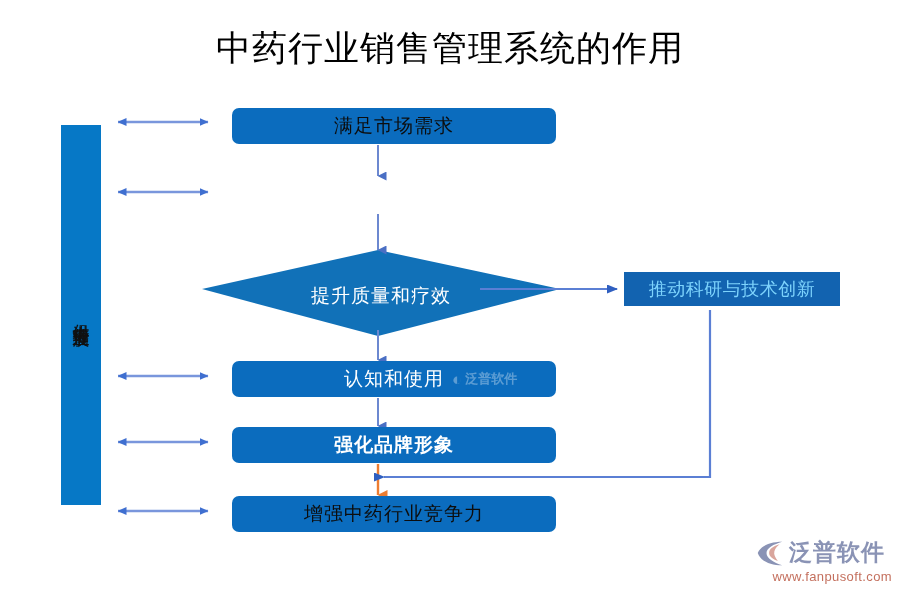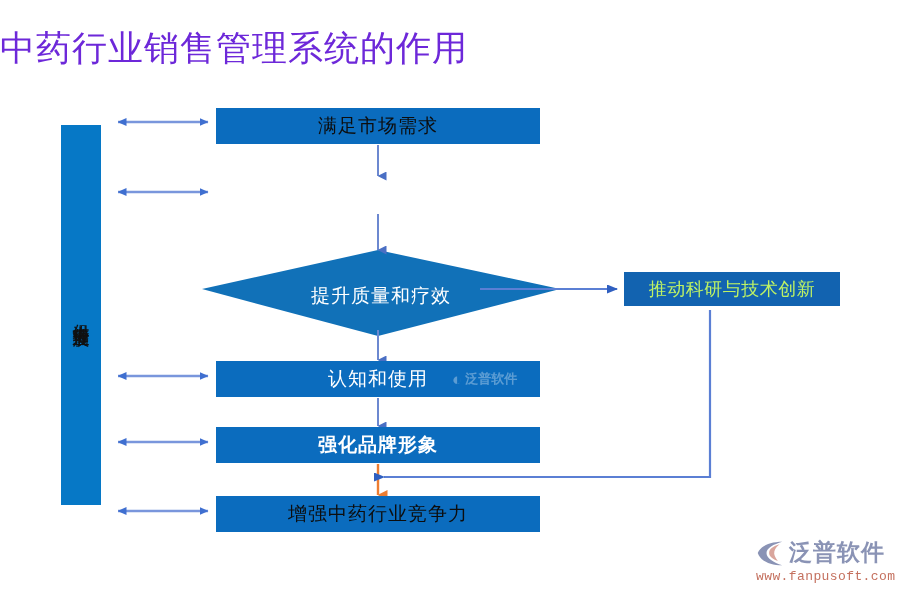--- a/index.html
+++ b/index.html
@@ -25,25 +25,25 @@
     width: 900px;
     height: 600px;
   }
 
   
   .title {
     position: absolute;
     left: 0;
     top: 26px;
     width: 900px;
-    text-align: left;
+    text-align: center;
     font-family: "Liberation Serif", "DejaVu Serif", serif;
     font-size: 35px;
     line-height: 46px;
-    color: #6d28d9;
+    color: #000000;
     letter-spacing: 1px;
     white-space: nowrap;
   }
 
   
   .node {
     position: absolute;
     box-sizing: border-box;
     display: flex;
     align-items: center;
@@ -63,24 +63,25 @@
     font-size: 17px;
     line-height: 21px;
     color: #111111;
     writing-mode: vertical-rl;
     text-orientation: upright;
     letter-spacing: 1px;
     white-space: nowrap;
   }
 
   .pbox {
-    left: 216px;
+    left: 232px;
     width: 324px;
     height: 36px;
     background: #0B6CBE;
+    border-radius: 7px;
   }
   .pbox .lbl {
     font-family: "Liberation Serif", "DejaVu Serif", serif;
     font-size: 19px;
     line-height: 24px;
     white-space: nowrap;
     letter-spacing: 1px;
   }
   .lbl.dark   { color: #0d0d0d; }
   .lbl.light  { color: #ffffff; }
@@ -96,21 +97,21 @@
     left: 624px;
     top: 272px;
     width: 216px;
     height: 34px;
     background: #1263B0;
   }
   .rbox .lbl {
     font-family: "Liberation Serif", "DejaVu Serif", serif;
     font-size: 18px;
     line-height: 24px;
-    color: #bef264;
+    color: #7dd3fc;
     white-space: nowrap;
     letter-spacing: 0.5px;
   }
 
   .diamond-label {
     position: absolute;
     left: 202px;
     top: 272px;
     width: 358px;
     height: 34px;
@@ -174,26 +175,26 @@
   .logo-name {
     font-family: "Liberation Serif", "DejaVu Serif", serif;
     font-size: 23px;
     font-weight: bold;
     color: #8A93B5;
     line-height: 28px;
     white-space: nowrap;
     letter-spacing: 1px;
   }
   .logo-url {
-    font-family: Liberation Mono, monospace;
+    font-family: Liberation Sans, sans-serif;
     font-size: 13px;
     color: #C4705E;
     line-height: 17px;
     letter-spacing: 0.4px;
-    text-align: left;
+    text-align: right;
     width: 136px;
   }
 </style>
 </head>
 <body>
 
 <div id="canvas">
 
   <svg id="svg-layer" viewBox="0 0 900 600" xmlns="http://www.w3.org/2000/svg">
     <defs>

